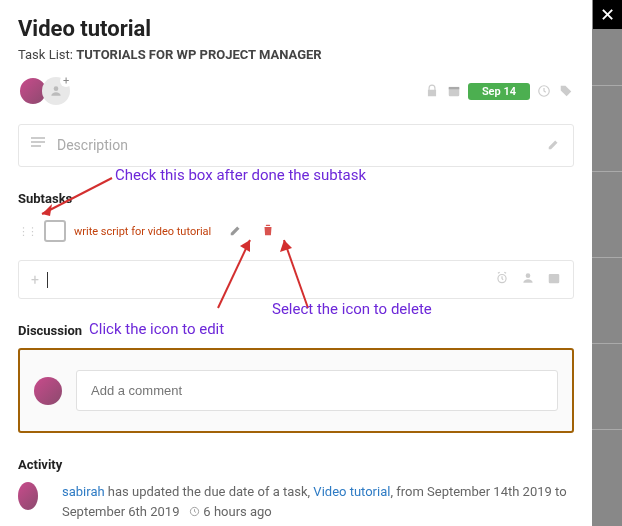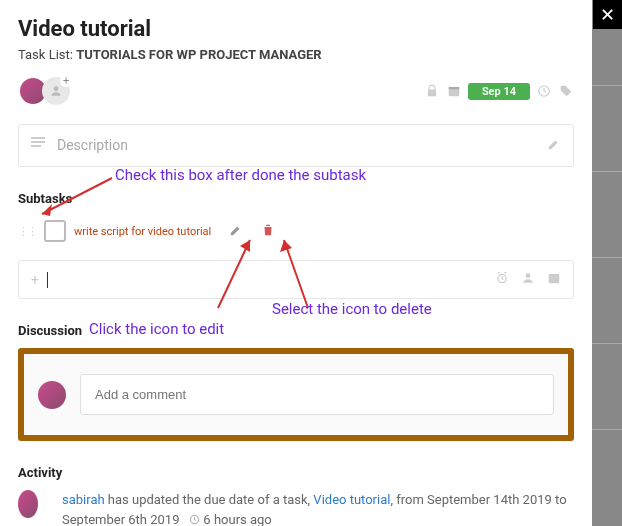--- a/index.html
+++ b/index.html
@@ -31,21 +31,21 @@
 .subtask-label { font-size: 11px; color: #c2410c; }
 .row-icons { display: flex; gap: 18px; margin-left: 10px; }
 .row-icons .pencil { color: #999; cursor: pointer; }
 .row-icons .trash { color: #d9534f; cursor: pointer; }
 .add-box { border: 1px solid #e6e6e6; border-radius: 3px; padding: 10px 12px; display: flex; align-items: center; gap: 8px; margin-bottom: 24px; }
 .add-box .plus { color: #ccc; font-size: 14px; }
 .add-box input { border: none; outline: none; flex: 1; font-size: 13px; }
 .add-box .cursor { width: 1px; height: 16px; background: #333; }
 .add-box .tail-ic { color: #ccc; margin-left: 4px; }
 .discussion { margin-bottom: 24px; }
-.comment-box { border: 6px solid #a16207; border-radius: 3px; padding: 20px 14px; display: flex; align-items: center; gap: 14px; background: #fafafa; }
+.comment-box { border: 2px solid #a16207; border-radius: 3px; padding: 20px 14px; display: flex; align-items: center; gap: 14px; background: #fafafa; }
 .comment-box input { border: 1px solid #e0e0e0; border-radius: 3px; padding: 12px 14px; flex: 1; font-size: 13px; outline: none; color: #999; }
 .avatar-sm { width: 28px; height: 28px; border-radius: 50%; background: linear-gradient(135deg, #c94b8c, #8b4a6e); }
 .activity-row { display: flex; gap: 24px; align-items: flex-start; font-size: 13px; color: #666; line-height: 1.5; }
 .activity-row .user { color: #2e7bc4; }
 .activity-row .task-link { color: #2e7bc4; }
 .annotation { position: absolute; color: #6d28d9; font-size: 15px; pointer-events: none; z-index: 5; }
 svg.arrow { position: absolute; pointer-events: none; z-index: 4; }
 svg.arrow line, svg.arrow path { stroke: #d32f2f; stroke-width: 2; fill: none; }
 svg.arrow polygon { fill: #d32f2f; }
 </style>

